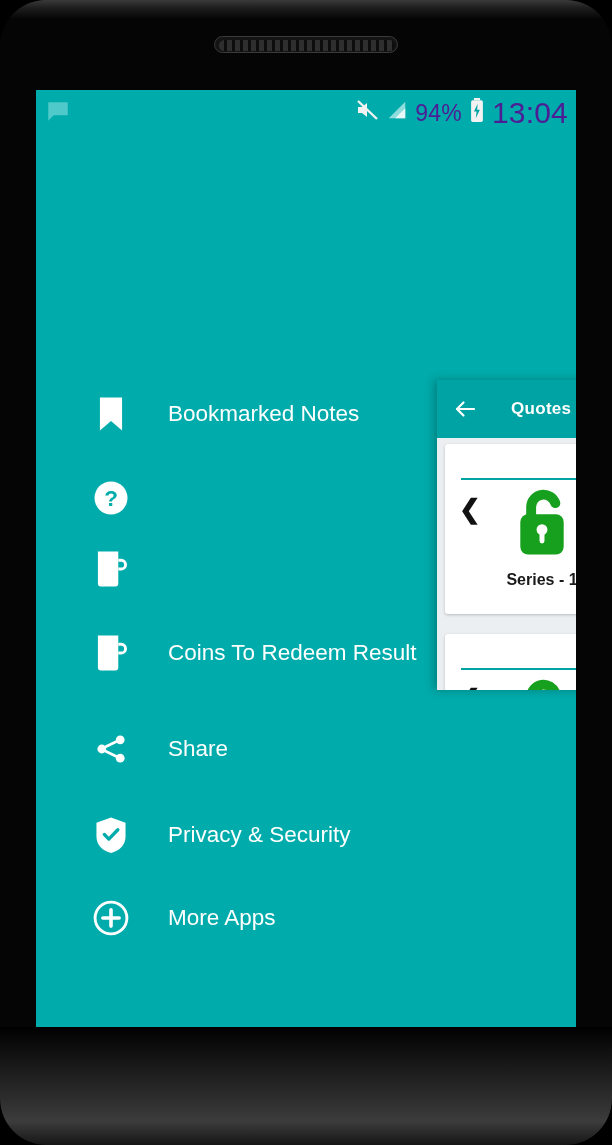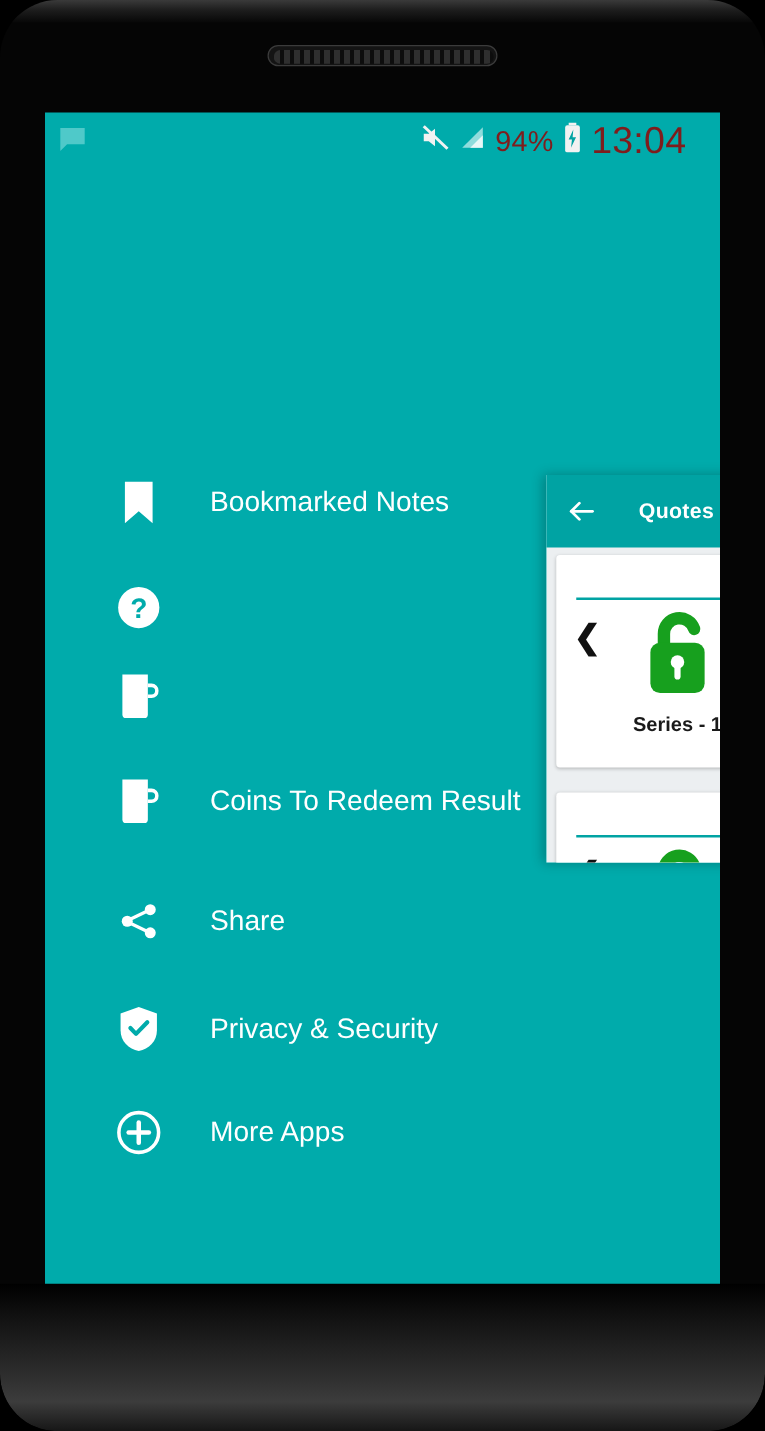--- a/index.html
+++ b/index.html
@@ -49,32 +49,32 @@
     overflow:hidden;
   }
 
   
   #statusbar {
     position:absolute; left:0; top:0; width:540px; height:46px;
     display:flex; align-items:center;
   }
   #sb-left { margin-left:9px; display:flex; align-items:center; }
   #sb-right {
-    margin-left:auto; margin-right:27px;
+    margin-left:auto; margin-right:8px;
     display:flex; align-items:center; gap:7px;
-    color:#7f1d1d;
+    color:#4c1d95;
     font-size:23px; font-weight:400;
     letter-spacing:.2px;
   }
   .sb-pct { font-size:23px; }
   .sb-clock { font-size:30px; }
 
   
   #drawer {
-    position:absolute; left:0; top:46px; width:472px; height:916px;
+    position:absolute; left:0; top:58px; width:472px; height:916px;
   }
   .menu-item {
     position:absolute; left:0; width:540px;
     display:flex; align-items:center;
   }
   .menu-icon {
     width:66px; margin-left:42px;
     display:flex; align-items:center; justify-content:center;
     flex:0 0 auto;
   }

